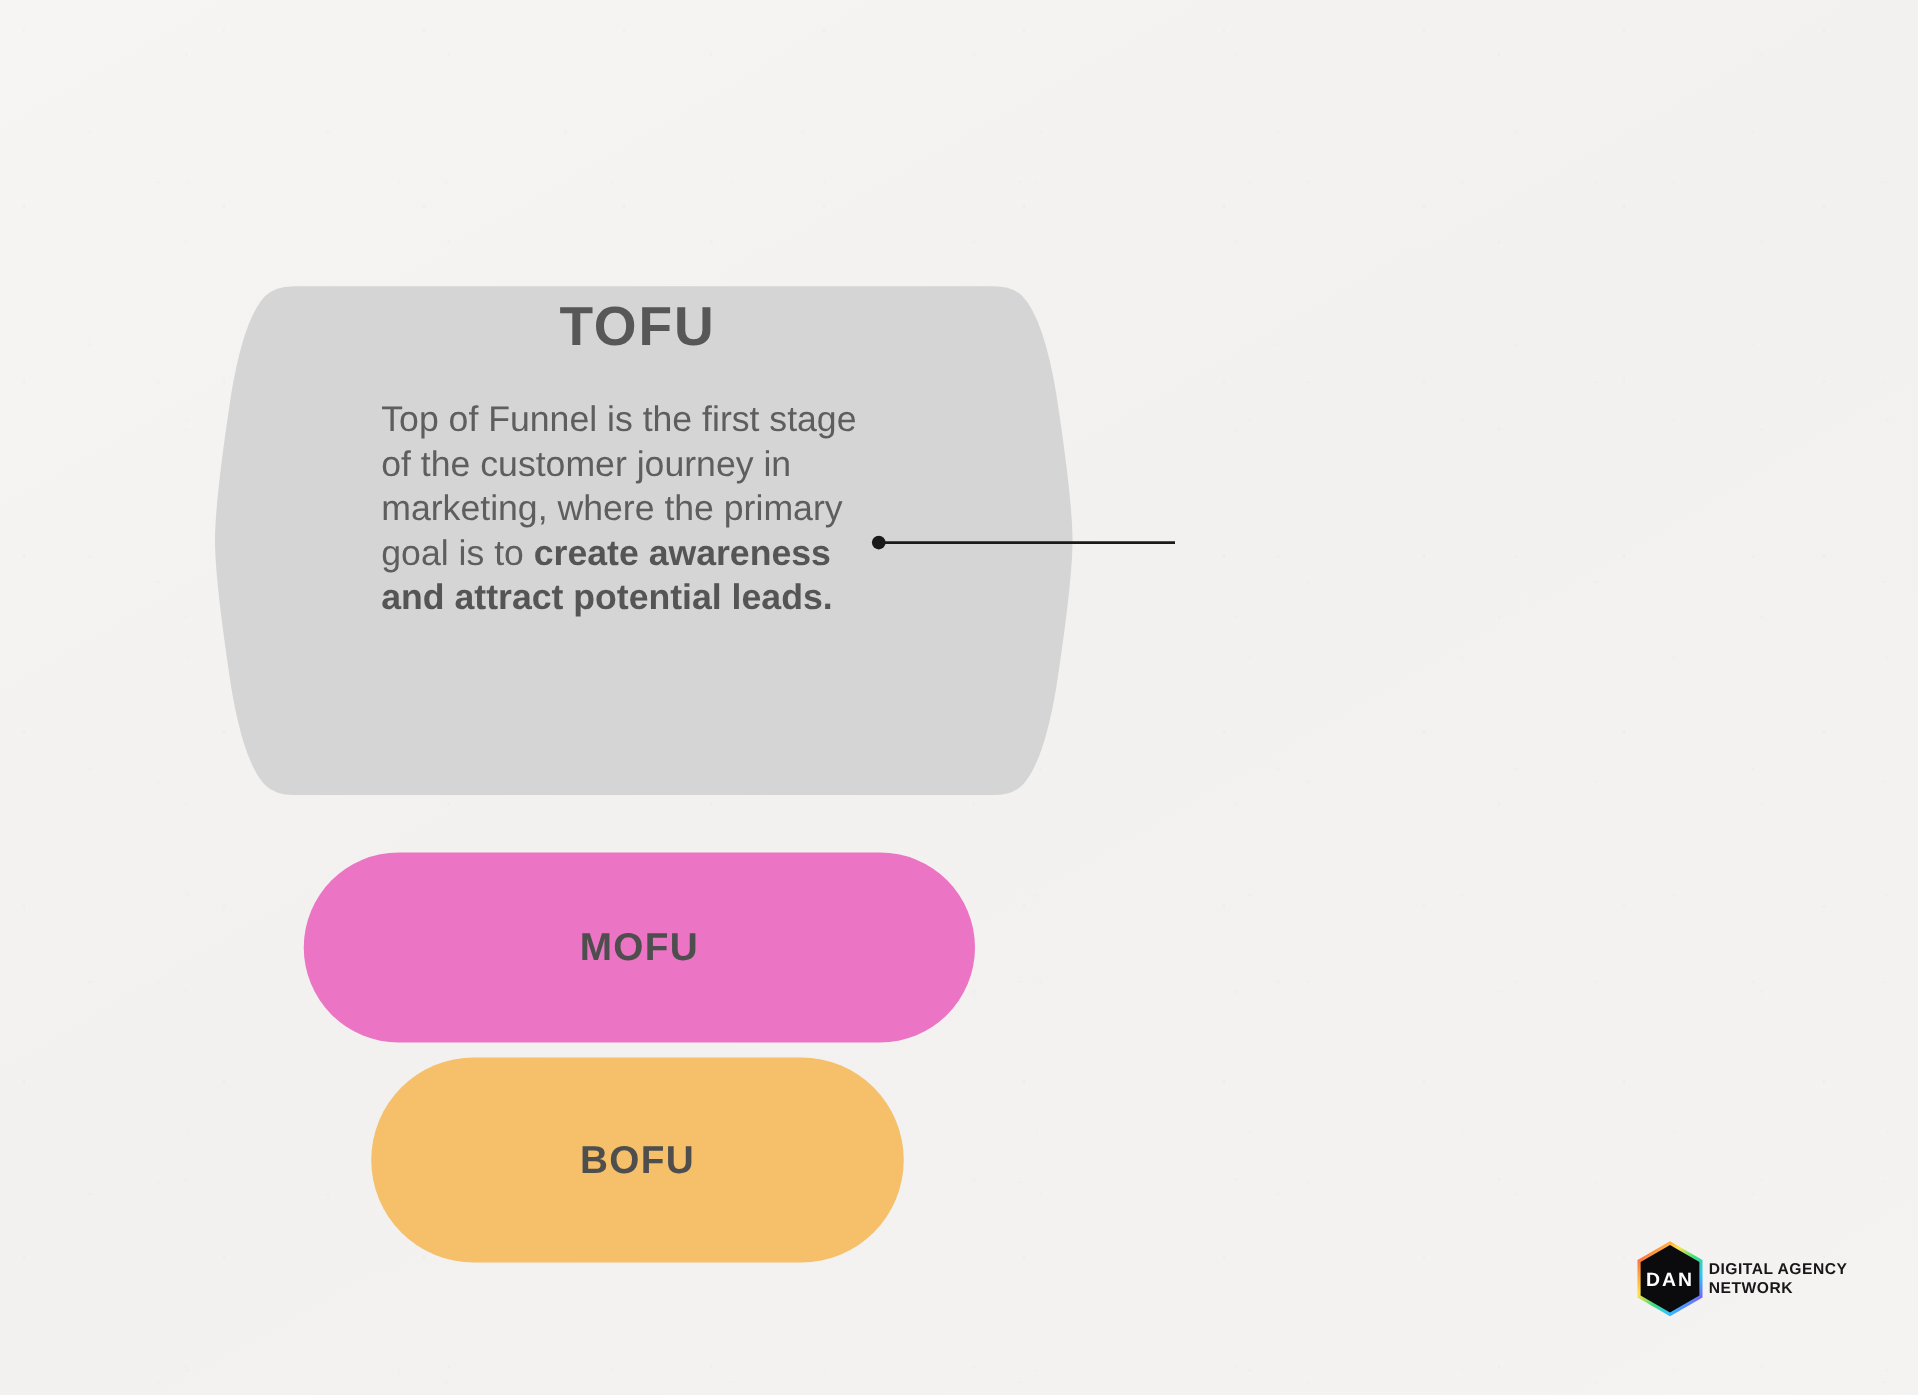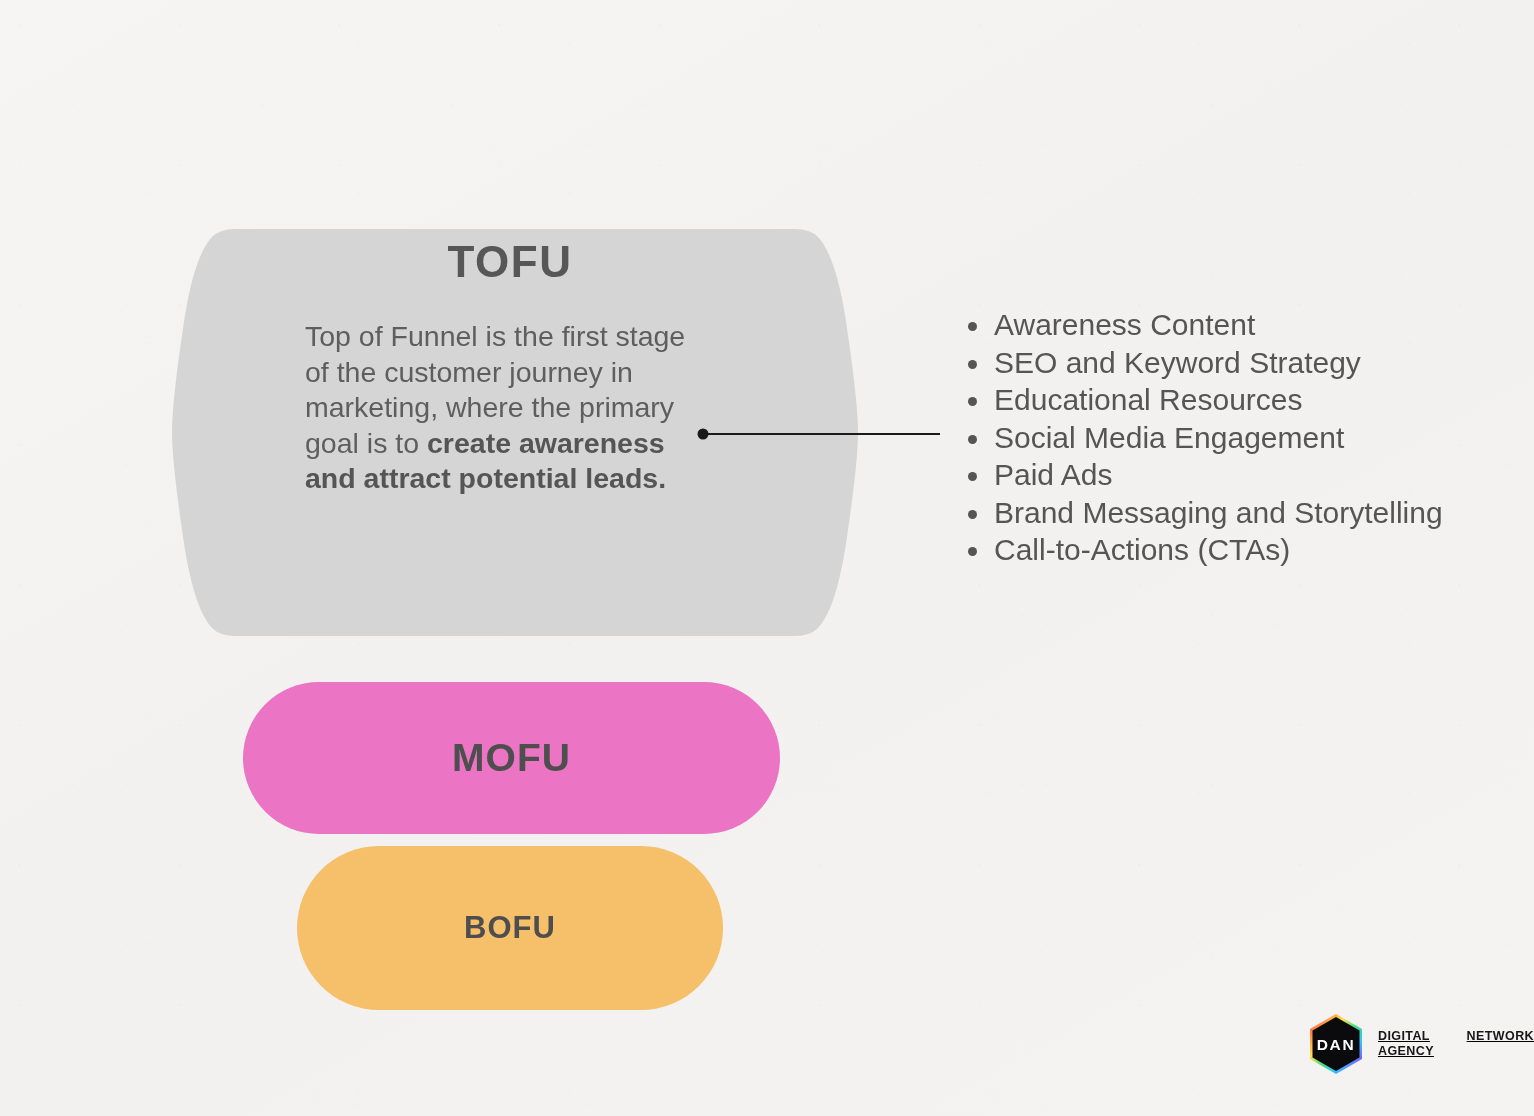--- a/index.html
+++ b/index.html
@@ -121,53 +121,51 @@
     color: #4e4e4e;
   }
 
   .pill-mofu {
     left: 243px;
     top: 682px;
     width: 537px;
     height: 152px;
     border-radius: 76px;
     background: #ec74c4;
-    font-size: 39px;
+    font-size: 31px;
   }
 
   .pill-bofu {
     left: 297px;
     top: 846px;
     width: 426px;
     height: 164px;
     border-radius: 82px;
     background: #f5c069;
     font-size: 31px;
     justify-content: center;
   }
 
   
   .logo {
     position: absolute;
     left: 1305px;
-    top: 1013px;
+    top: 992px;
     display: flex;
     align-items: center;
-    gap: 11px;
   }
   .logo-hex {
     position: relative;
     width: 62px;
     height: 62px;
   }
   .logo-text {
     display: flex;
-    flex-direction: row;
+    flex-direction: column;
     line-height: 15px;
-    text-decoration: underline;
   }
   .logo-text span {
     font-size: 12.5px;
     font-weight: bold;
     letter-spacing: 0.4px;
     color: #17171a;
   }
 </style>
 </head>
 <body>
@@ -195,29 +193,20 @@
   <div class="tofu-content">
     <div class="tofu-title">TOFU</div>
     <div class="tofu-paragraph"><span>Top of Funnel is the first stage of the customer journey in marketing, where the primary goal is to </span><b>create awareness and attract potential leads.</b></div>
   </div>
 
   <svg class="connector" viewBox="0 0 260 32">
     <circle cx="8" cy="16" r="5.5" fill="#1a1a1a"></circle>
     <line x1="8" y1="16" x2="245" y2="16" stroke="#1a1a1a" stroke-width="2.2"></line>
   </svg>
 
-  <ul class="bullet-list">
-    <li>Awareness Content</li>
-    <li>SEO and Keyword Strategy</li>
-    <li>Educational Resources</li>
-    <li>Social Media Engagement</li>
-    <li>Paid Ads</li>
-    <li>Brand Messaging and Storytelling</li>
-    <li>Call-to-Actions (CTAs)</li>
-  </ul>
 
   <div class="pill pill-mofu">
     <span>MOFU</span>
   </div>
 
   <div class="pill pill-bofu">
     <span>BOFU</span>
   </div>
 
   <div class="logo">

